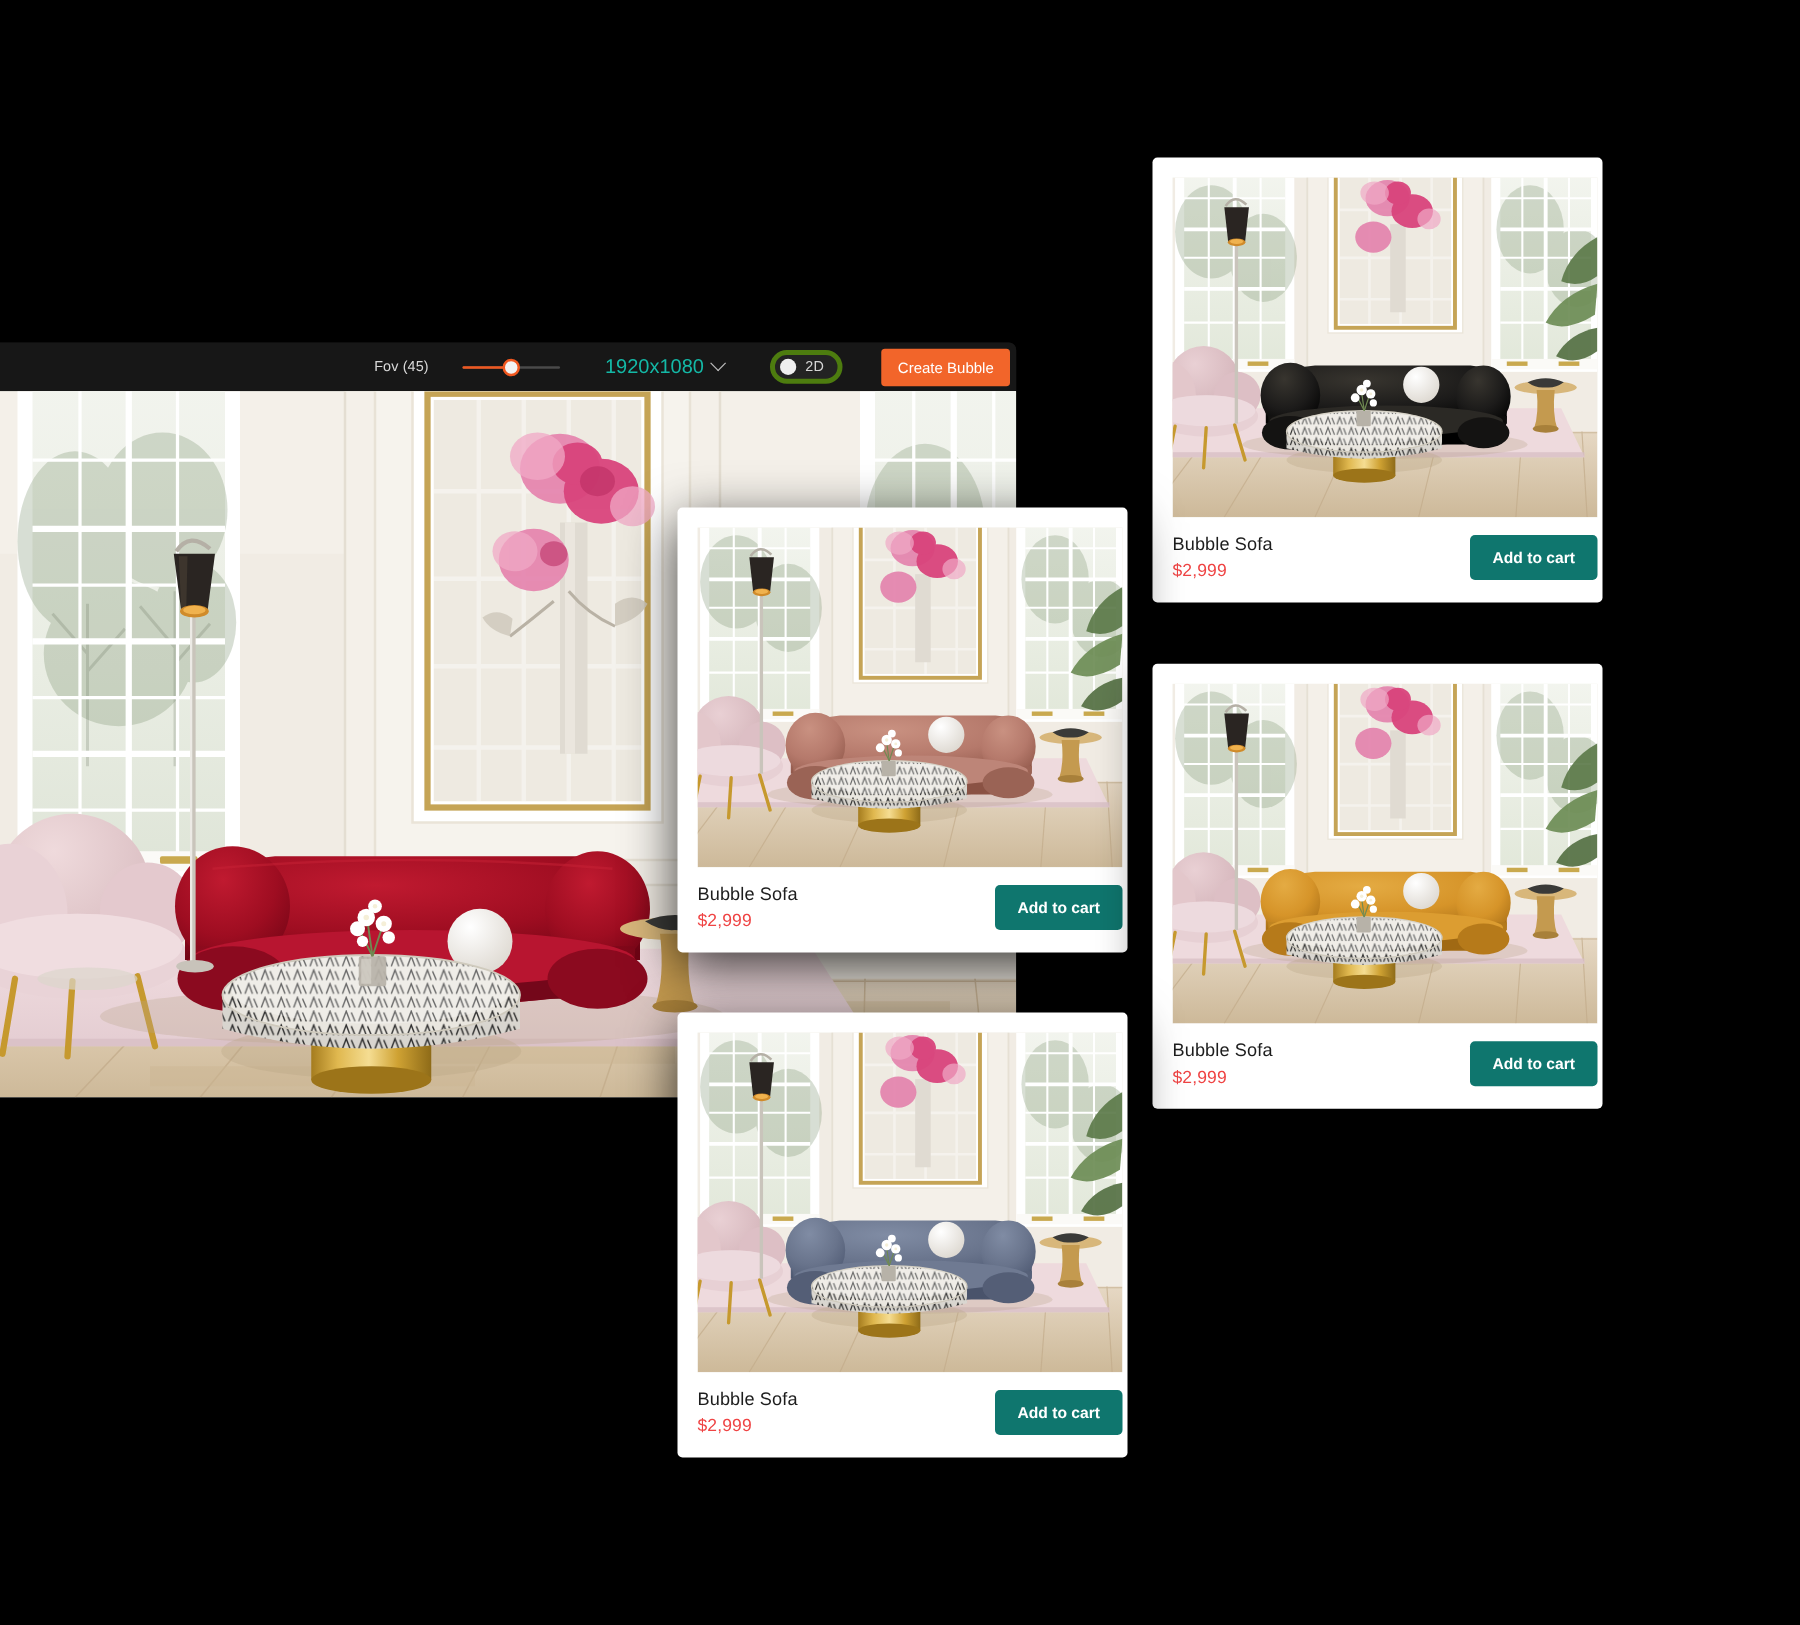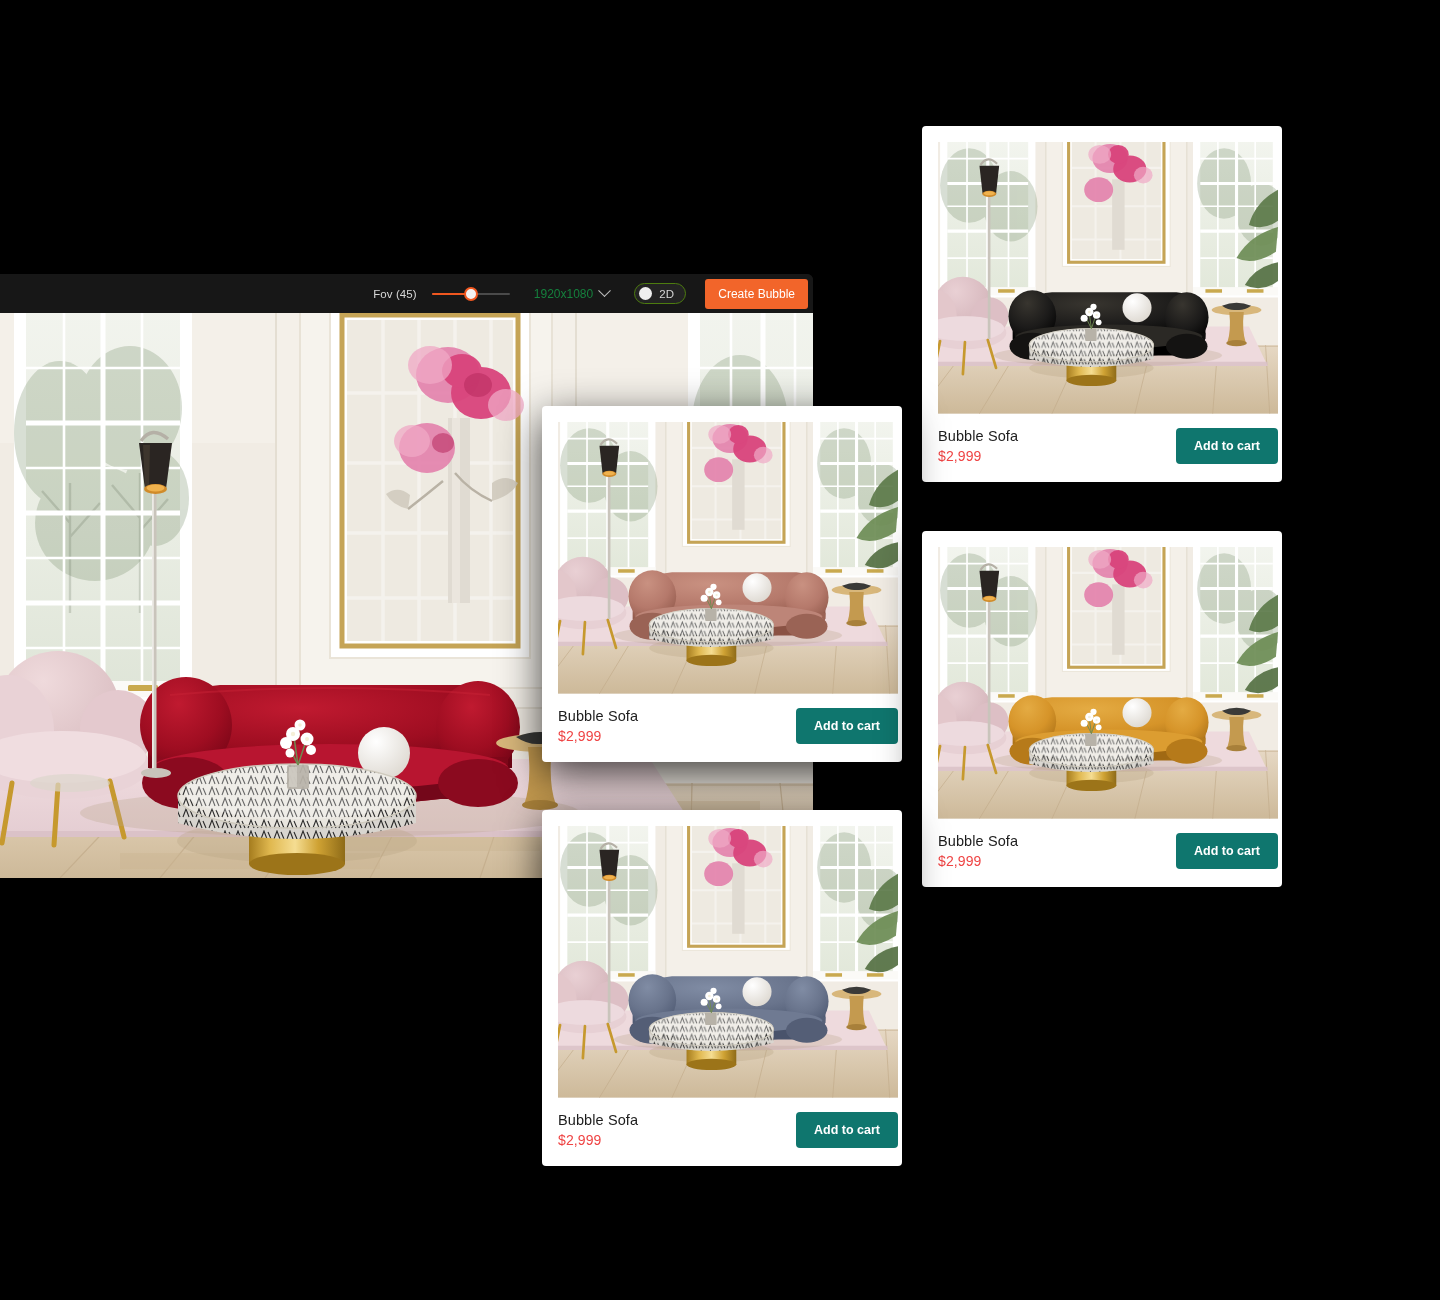--- a/index.html
+++ b/index.html
@@ -34,21 +34,21 @@
   }
 
   #viewport-toolbar {
     position: relative;
     height: 39px;
     background: #171717;
     display: flex;
     align-items: center;
     justify-content: flex-end;
     padding-right: 5px;
-    gap: 4px;
+    gap: 16px;
   }
 
   .fov-label {
     color: #d8d8d8;
     font-size: 11.5px;
     letter-spacing: .1px;
     margin-right: 11px;
     white-space: nowrap;
   }
 
@@ -80,40 +80,40 @@
     border-radius: 50%;
     background: #f2f2f2;
     border: 2px solid #f0571f;
     cursor: grab;
   }
 
   .resolution-select {
     display: flex;
     align-items: center;
     gap: 7px;
-    color: #15803d;
-    font-size: 12px;
+    color: #14b8a6;
+    font-size: 16px;
     margin-right: 21px;
     cursor: pointer;
     white-space: nowrap;
   }
   .chev {
     display: block;
     width: 9px; height: 9px;
     border-right: 1.4px solid #bdbdbd;
     border-bottom: 1.4px solid #bdbdbd;
     transform: rotate(45deg) translate(-2px,-2px);
   }
 
   .toggle-2d {
     display: flex;
     align-items: center;
     gap: 7px;
     background: #232323;
-    border: 1px solid #4d7c0f;
+    border: 4px solid #4d7c0f;
     border-radius: 999px;
     padding: 3px 11px 3px 4px;
     margin-right: 15px;
     cursor: pointer;
   }
   .toggle-knob {
     width: 13px; height: 13px;
     border-radius: 50%;
     background: #efefef;
     flex: none;

